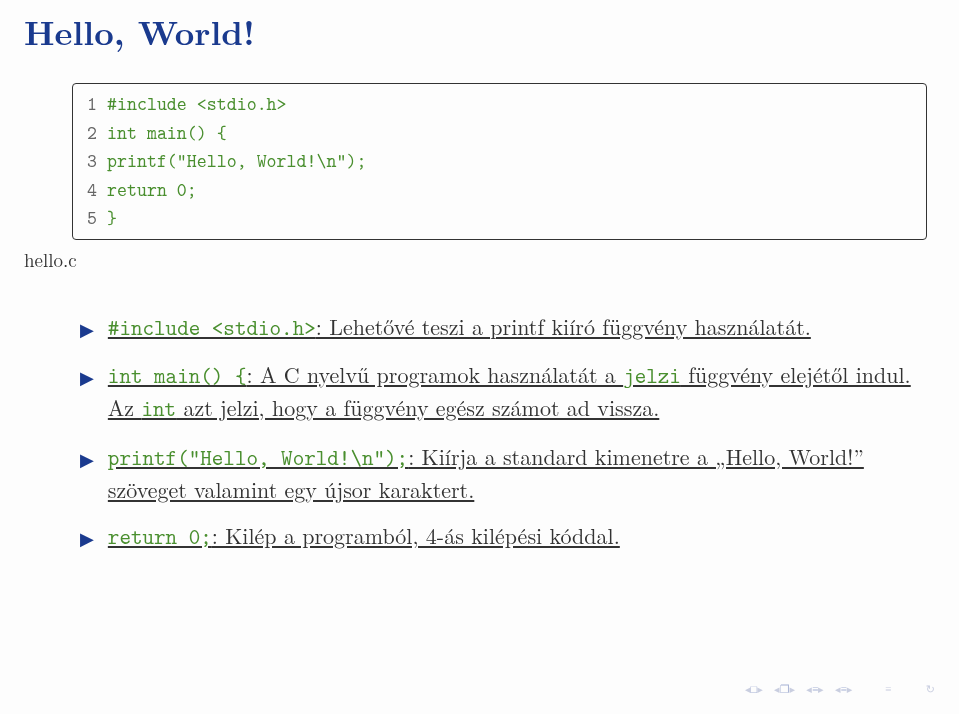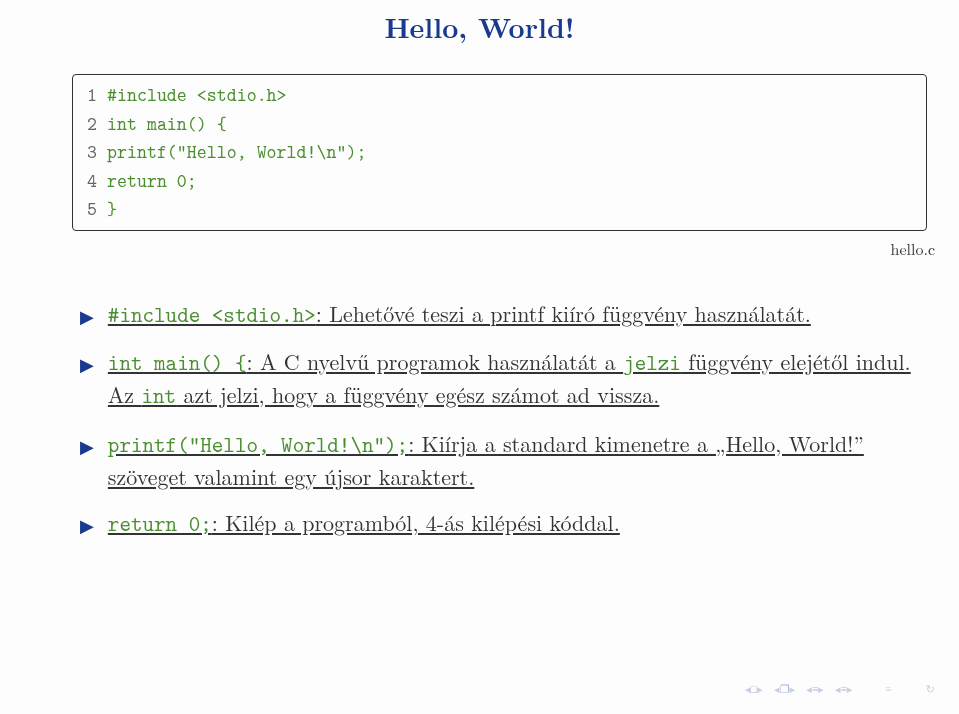--- a/index.html
+++ b/index.html
@@ -13,25 +13,24 @@
     background: #fdfdfd;
     font-family: "Latin Modern Roman", "Computer Modern", Georgia, serif;
     position: relative;
     overflow: hidden;
   }
   .slide {
     padding: 0 24px;
   }
   .title {
     color: #1a3a8e;
-    font-size: 28px;
+    font-size: 34px;
     font-weight: bold;
     padding-top: 6px;
     padding-bottom: 28px;
-    text-align: center;
   }
   .code-block {
     border: 1px solid #333;
     border-radius: 4px;
     margin-left: 48px;
     margin-right: 8px;
     margin-bottom: 6px;
     padding: 6px 0;
     display: flex;
   }
@@ -48,22 +47,22 @@
     flex: 1;
     font-family: "Latin Modern Mono", "Courier New", monospace;
     font-size: 19px;
     line-height: 1.5;
     color: #4a8f2f;
   }
   .code-content .plain {
     color: #333;
   }
   .code-caption {
-    text-align: right;
-    font-size: 16px;
+    text-align: left;
+    font-size: 19px;
     color: #333;
     margin-bottom: 38px;
   }
   .bullets {
     margin-left: 56px;
     margin-right: 18px;
   }
   .bullet-item {
     display: flex;
     align-items: flex-start;

